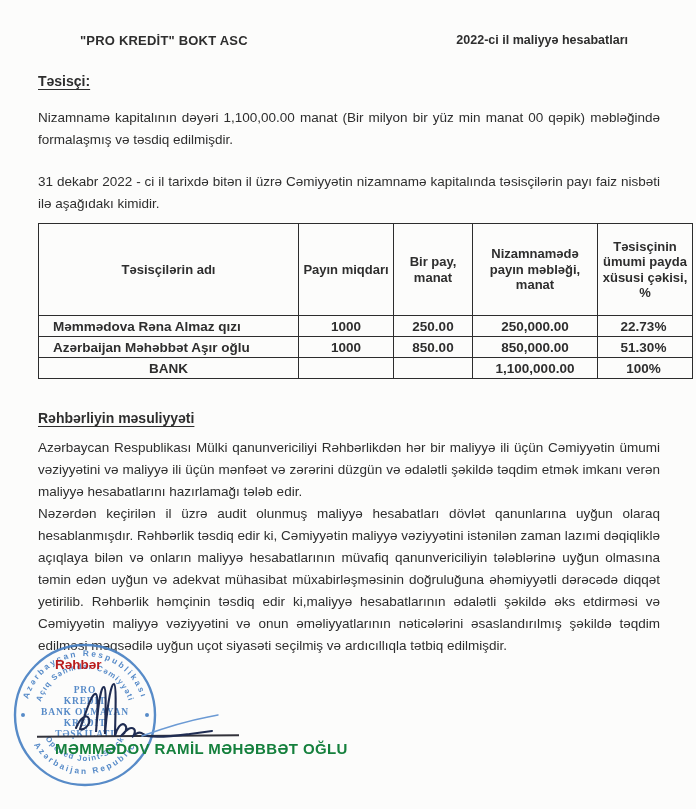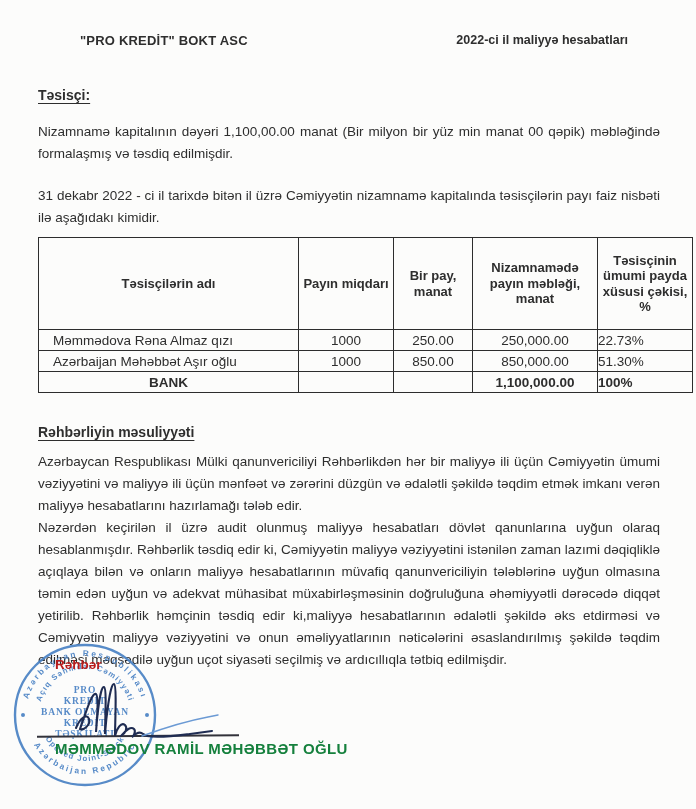--- a/index.html
+++ b/index.html
@@ -8,38 +8,38 @@
     position:relative; width:696px; height:809px; margin:0 auto;
     background:#fcfcfb; overflow:hidden; color:#2e2e2e;
     font-family:"Liberation Sans", sans-serif;
   }
   .doc-header { display:flex; justify-content:space-between; padding:33px 68px 0 80px; }
   .doc-header .left  { font-size:13px; font-weight:bold; letter-spacing:.2px; }
   .doc-header .right { font-size:12.5px; font-weight:bold; }
   .content { margin:0 36px 0 38px; }
   .sec-heading {
     font-size:14px; font-weight:bold; text-decoration:underline;
-    text-underline-offset:3px; margin-top:39px;
+    text-underline-offset:3px; margin-top:25px;
   }
   .para { font-size:13.5px; line-height:22px; text-align:justify; }
   .p1 { margin-top:18px; }
   .p2 { margin-top:20px; }
   .p3 { margin-top:11px; }
   .p4 { margin-top:0; }
   table.shares {
     border-collapse:collapse; table-layout:fixed; width:654px; margin-top:8px;
     font-size:13.5px;
   }
-  table.shares th, table.shares td { border:1.6px solid #2d2d2d; vertical-align:middle; }
+  table.shares th, table.shares td { border:1.6px solid #2d2d2d; vertical-align:middle;font-weight:bold; }
   table.shares th { font-weight:bold; font-size:13px; line-height:15.5px; text-align:center; padding:2px 3px; }
   tr.hdr-row { height:92px; }
   tr.data-row, tr.total-row { height:21px; }
   td.name-cell  { text-align:left; padding-left:14px; }
   td.center-cell{ text-align:center; }
-  td.right-cell { text-align:left; padding-right:3px; }
+  td.right-cell { text-align:center; padding-right:3px; }
   tr.total-row td { font-weight:bold; }
   
   .stamp { position:absolute; left:11px; top:641px; width:148px; height:148px; opacity:.92; }
   .sig-title { position:absolute; left:55px; top:657px; font-size:13.5px; font-weight:bold; color:#b91c1c; z-index:4; }
   .sig-scribble { position:absolute; left:72px; top:682px; width:150px; height:62px; z-index:3; }
   .sig-line { position:absolute; left:37px; top:735px; width:202px; border-top:2.2px solid #32323a; transform:rotate(-.4deg); z-index:2; }
   .sig-name { position:absolute; left:55px; top:740px; font-size:15px; font-weight:bold; letter-spacing:.4px; color:#15803d; z-index:4; }
   .ring-text { font-family:"Liberation Sans", sans-serif; font-size:8.3px; letter-spacing:2.3px; font-weight:bold; }
   .ring-text-inner { font-family:"Liberation Sans", sans-serif; font-size:7.8px; letter-spacing:1.2px; font-weight:bold; }
   .stamp-center { font-family:"Liberation Serif", serif; font-weight:bold; font-size:9.5px; letter-spacing:.8px; }

